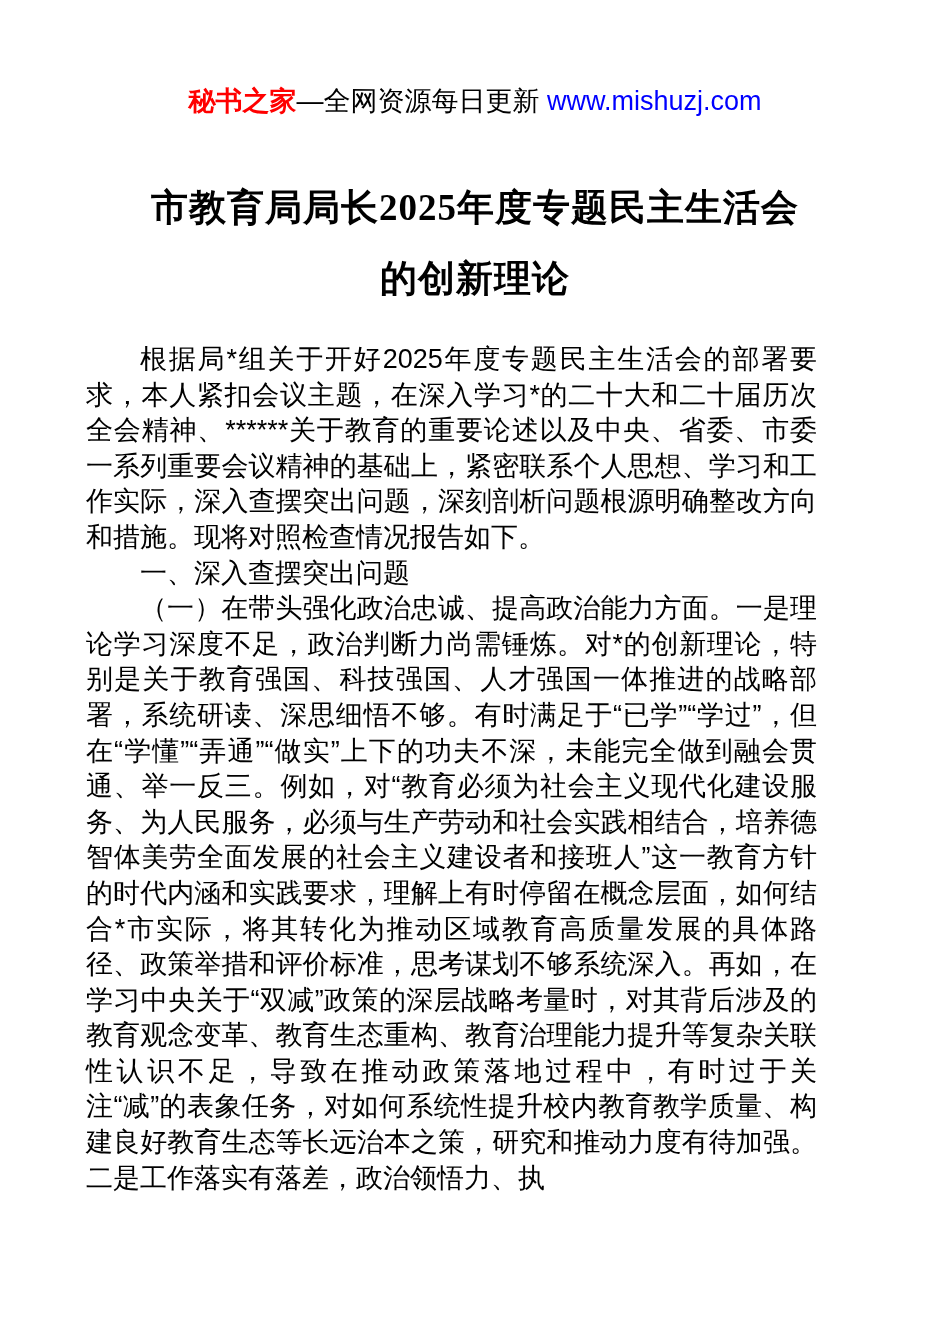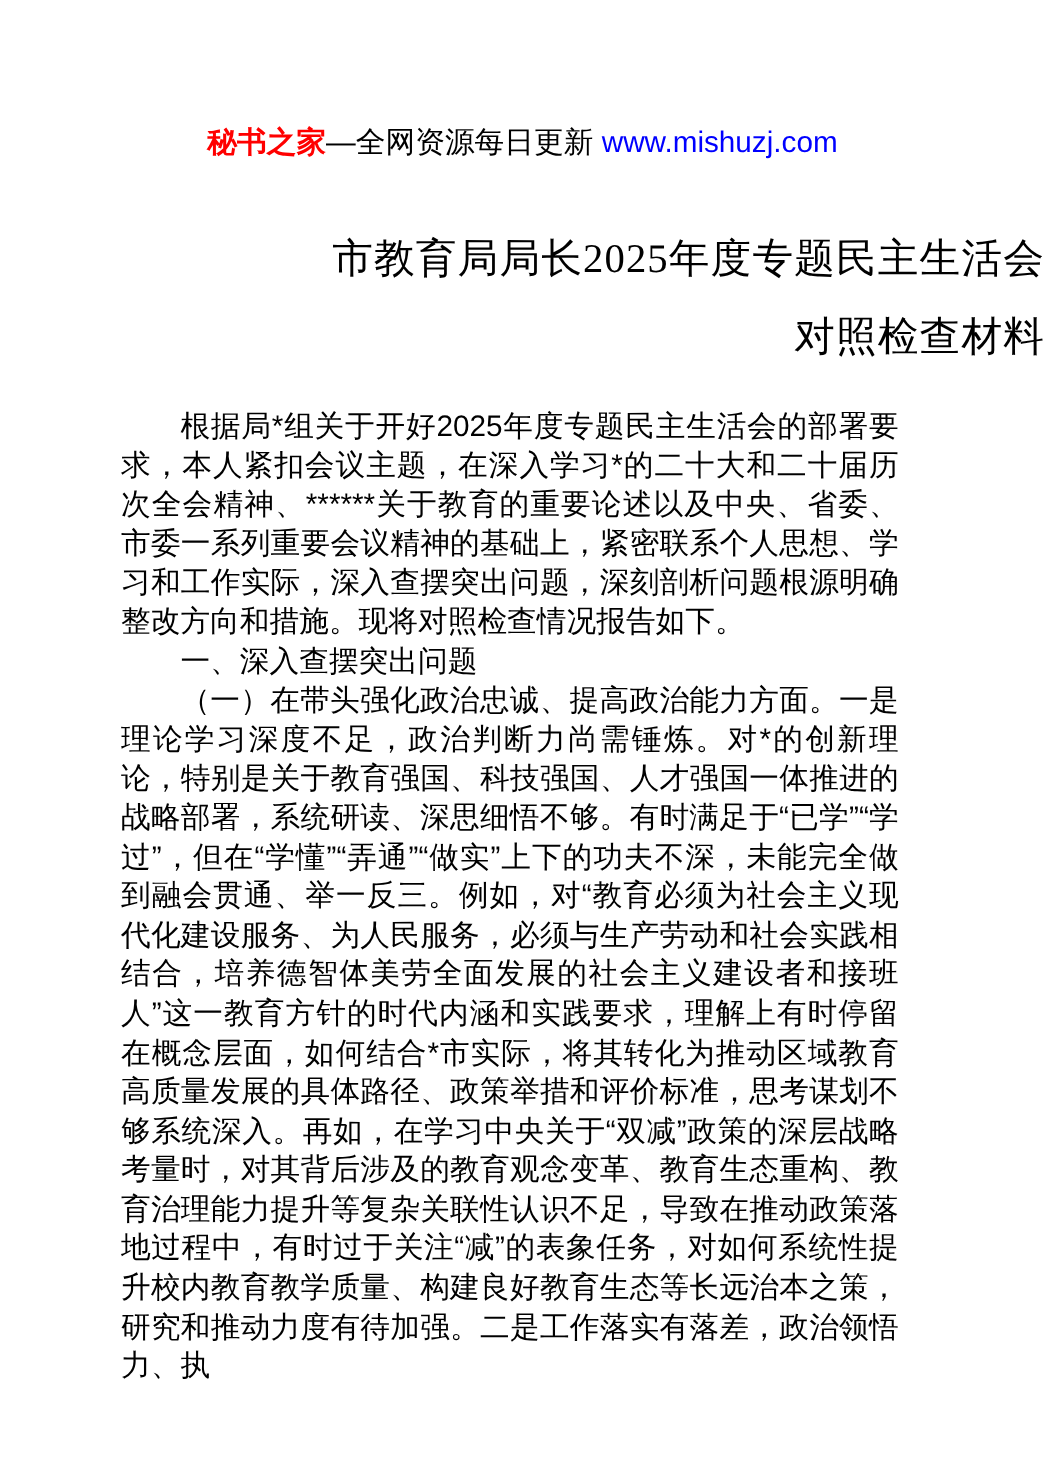--- a/index.html
+++ b/index.html
@@ -6,59 +6,59 @@
   .page {
     position: relative;
     width: 950px;
     height: 1344px;
     background: #ffffff;
     overflow: hidden;
     color: #000000;
     font-family: "Liberation Sans", sans-serif;
   }
   .header {
-    padding-top: 114px;
+    padding-top: 86px;
     text-align: center;
     font-size: 27px;
     line-height: 30px;
     white-space: nowrap;
   }
   .header .brand { font-weight: bold; }
   .title {
     margin-top: 56px;
-    text-align: right;
+    text-align: center;
     font-size: 37px;
-    font-weight: normal;
+    font-weight: bold;
     line-height: 71px;
     font-family: "Liberation Serif", serif;
     letter-spacing: 1px;
   }
   .doc-body {
-    margin: 28px 133px 0 110px;
+    margin: 28px 133px 0 86px;
     font-size: 27px;
     line-height: 35.6px;
     text-align: justify;
     text-justify: inter-character;
   }
   .para {
     margin: 0;
     text-indent: 2em;
     word-break: break-all;
   }
 </style>
 </head>
 <body>
 
 <div class="page">
 
   <div class="header"><span class="brand" style="color: rgb(255, 0, 0);">秘书之家</span><span class="tagline" style="color: rgb(0, 0, 0);">—全网资源每日更新 </span><span class="url" style="color: rgb(0, 0, 255);">www.mishuzj.com</span></div>
 
   <div class="title">
     <div class="title-line">市教育局局长2025年度专题民主生活会</div>
-    <div class="title-line">对照检查材料</div>
+    <div class="title-line">的创新理论</div>
   </div>
 
   <div class="doc-body">
     <p class="para">根据局*组关于开好2025年度专题民主生活会的部署要求，本人紧扣会议主题，在深入学习*的二十大和二十届历次全会精神、******关于教育的重要论述以及中央、省委、市委一系列重要会议精神的基础上，紧密联系个人思想、学习和工作实际，深入查摆突出问题，深刻剖析问题根源明确整改方向和措施。现将对照检查情况报告如下。</p>
     <p class="para">一、深入查摆突出问题</p>
     <p class="para">（一）在带头强化政治忠诚、提高政治能力方面。一是理论学习深度不足，政治判断力尚需锤炼。对*的创新理论，特别是关于教育强国、科技强国、人才强国一体推进的战略部署，系统研读、深思细悟不够。有时满足于“已学”“学过”，但在“学懂”“弄通”“做实”上下的功夫不深，未能完全做到融会贯通、举一反三。例如，对“教育必须为社会主义现代化建设服务、为人民服务，必须与生产劳动和社会实践相结合，培养德智体美劳全面发展的社会主义建设者和接班人”这一教育方针的时代内涵和实践要求，理解上有时停留在概念层面，如何结合*市实际，将其转化为推动区域教育高质量发展的具体路径、政策举措和评价标准，思考谋划不够系统深入。再如，在学习中央关于“双减”政策的深层战略考量时，对其背后涉及的教育观念变革、教育生态重构、教育治理能力提升等复杂关联性认识不足，导致在推动政策落地过程中，有时过于关注“减”的表象任务，对如何系统性提升校内教育教学质量、构建良好教育生态等长远治本之策，研究和推动力度有待加强。二是工作落实有落差，政治领悟力、执</p>
   </div>
 
 </div>
 

